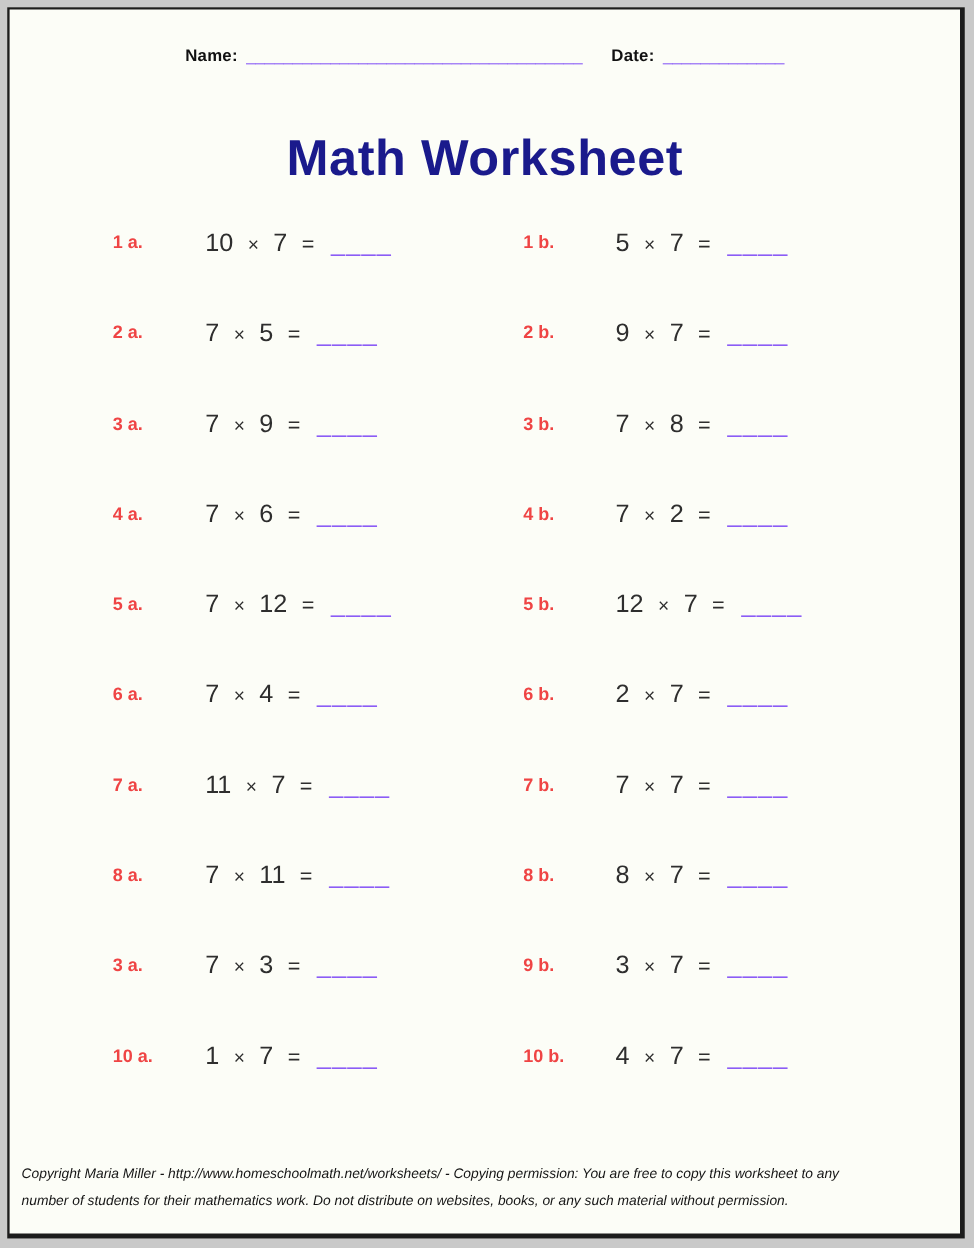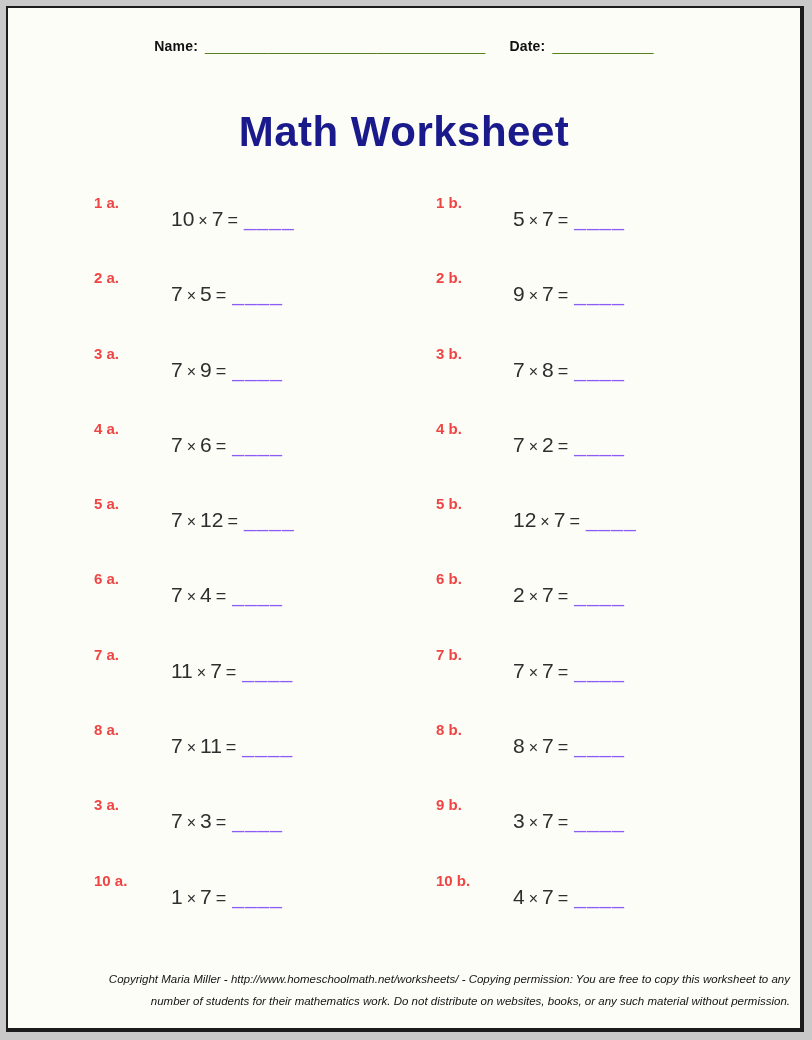--- a/index.html
+++ b/index.html
@@ -22,21 +22,21 @@
   
   .header {
     position: absolute;
     top: 30px; left: 0; right: 0;
     display: flex; justify-content: center; align-items: baseline;
     gap: 24px;
     font-size: 14px; color: #111;
   }
   .hdr-group { display: flex; align-items: baseline; gap: 7px; }
   .hdr-label { font-weight: bold; letter-spacing: 0.2px; }
-  .hdr-line { color: #4d7c0f; letter-spacing: 0; font-size: 14px; }
+  .hdr-line { color: #8b5cf6; letter-spacing: 0; font-size: 14px; }
   
   .title {
     position: absolute;
     top: 100px; left: 0; right: 0;
     text-align: center;
     font-size: 42px; font-weight: bold;
     color: #1a1a8c;
     letter-spacing: 0.5px;
   }
   
@@ -53,38 +53,37 @@
     top: 3px;
     font-size: 15px; font-weight: bold;
     color: #ef4444;
     white-space: nowrap;
   }
   .pexpr {
     position: absolute;
     top: 0;
     display: inline-flex;
     align-items: baseline;
-    gap: 4px;
+    gap: 12px;
     font-size: 21px;
     color: #2e2e2e;
     white-space: nowrap;
-    margin-top: 16px;
   }
   .la { left: 86px; }
   .ea { left: 163px; }
   .lb { left: 428px; text-align: center; }
   .eb { left: 505px; }
   .times { font-size: 16px; color: #2e2e2e; }
   .eq { font-size: 18px; color: #2e2e2e; }
   .blank { font-size: 21px; color: #8b5cf6; letter-spacing: 1px; margin-left: 2px; }
   
   .footer {
     position: absolute;
     bottom: 16px; left: 10px; right: 10px;
-    text-align: right;
+    text-align: left;
     font-style: italic;
     font-size: 11.5px;
     line-height: 22px;
     color: #141414;
   }
 </style>
 </head>
 <body>
 
 <div class="page">

